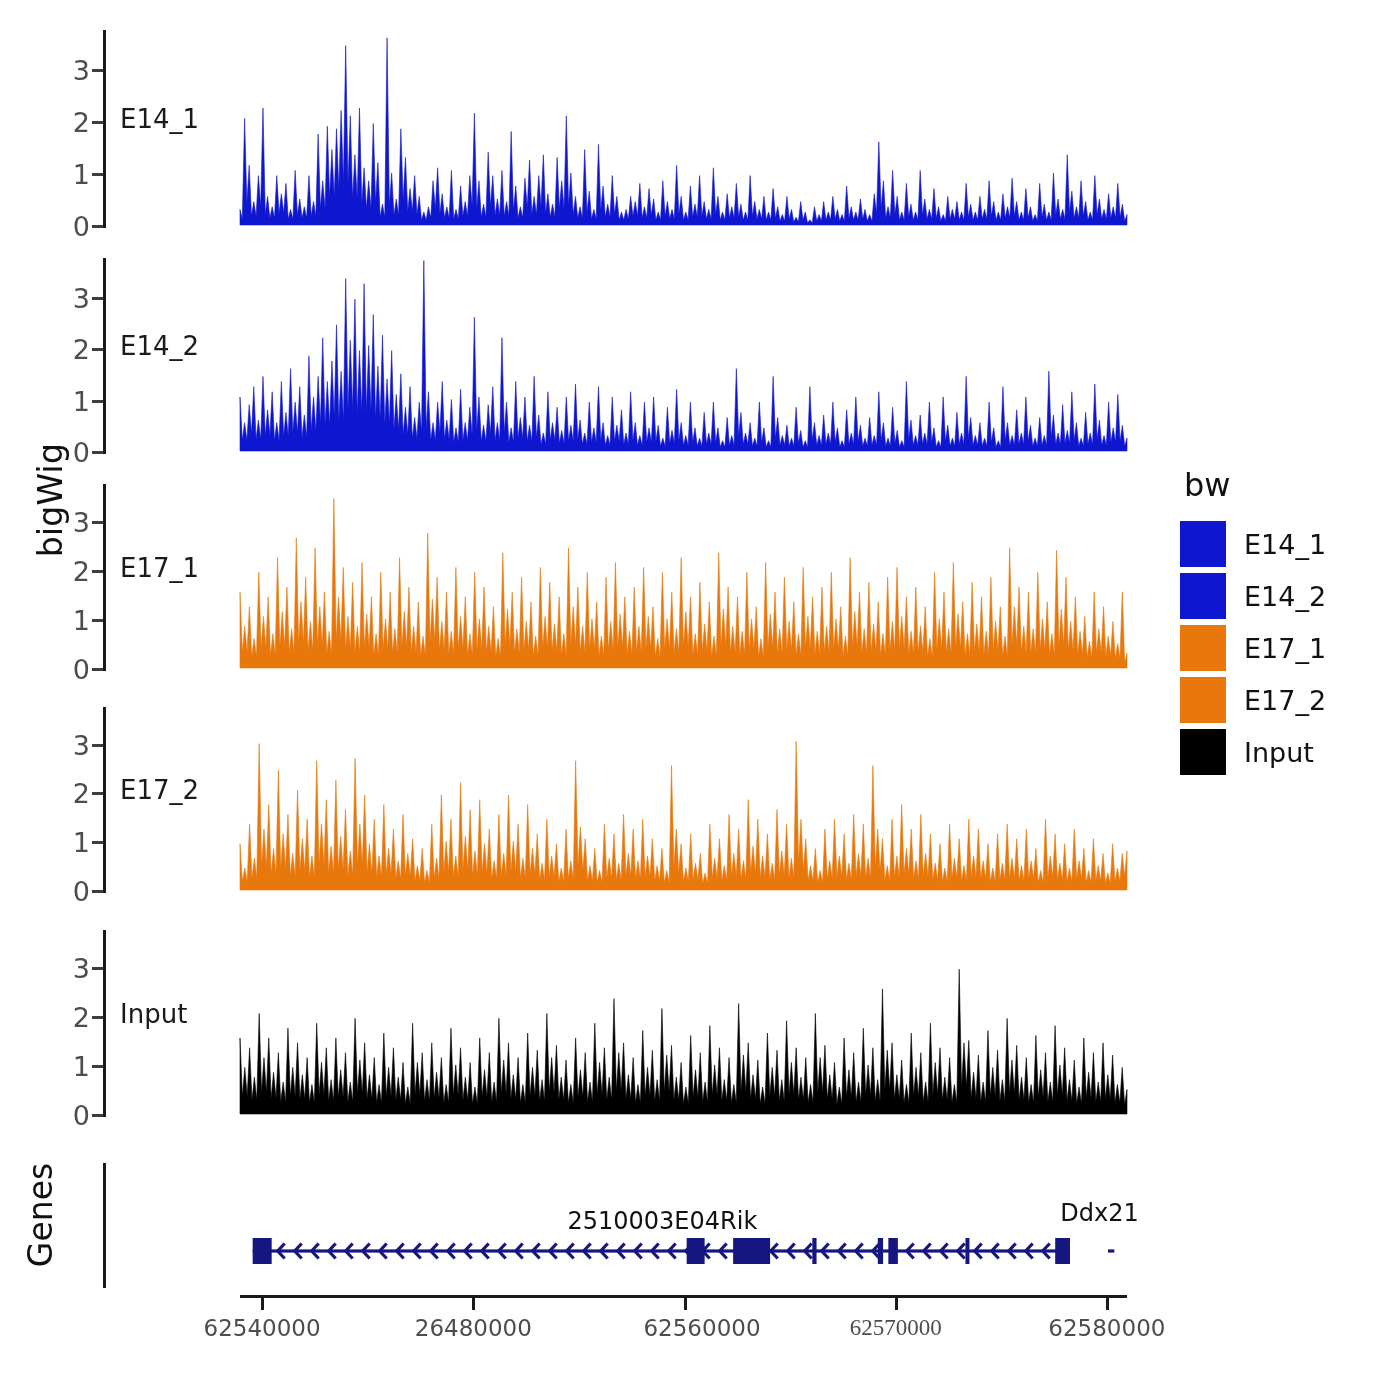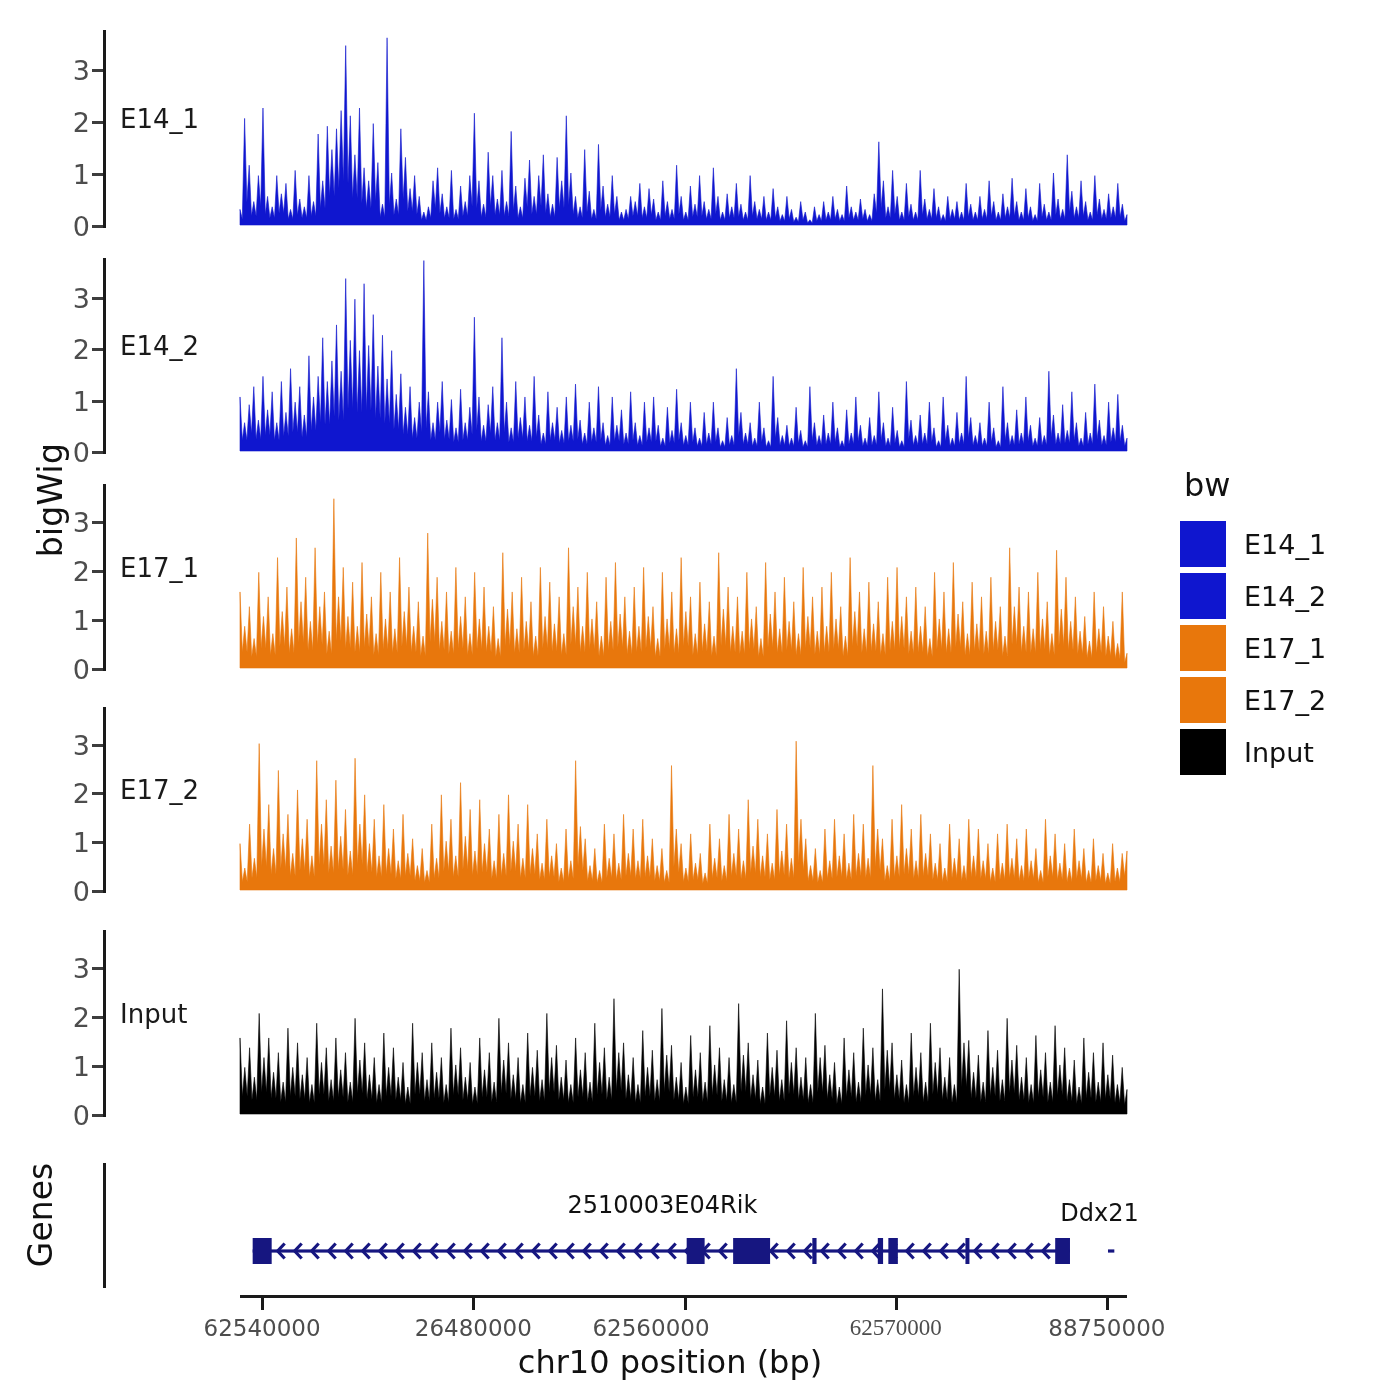--- a/index.html
+++ b/index.html
@@ -75,21 +75,20 @@
   .legend-key{width:46px;height:46px;flex:0 0 46px;}
   .legend-label{margin-left:18px;font-size:27px;color:#111;white-space:nowrap;}
 </style>
 </head>
 <body>
 
 <div id="root">
 
   <div class="abs" id="ylab-bigwig">bigWig</div>
   <div class="abs" id="ylab-genes">Genes</div>
-  <div class="abs" id="xlab">chr10 position (bp)</div>
 
   <div id="facets">
       <div class="abs panel" style="top: 30px; height: 198px; width: 1024px;">
         <div class="spine"></div>
         <div class="tick" style="top: 195px;"></div>
         <div class="ticklab" style="top: 196px;">0</div>
         <div class="tick" style="top: 143px;"></div>
         <div class="ticklab" style="top: 144px;">1</div>
         <div class="tick" style="top: 91px;"></div>
         <div class="ticklab" style="top: 92px;">2</div>
@@ -229,36 +228,36 @@
           <rect x="446.67" y="75" width="17.95" height="26" fill="#161680"></rect>
           <rect x="493.13" y="75" width="36.96" height="26" fill="#161680"></rect>
           <rect x="572.33" y="75" width="4.22" height="26" fill="#161680"></rect>
           <rect x="637.80" y="75" width="5.28" height="26" fill="#161680"></rect>
           <rect x="648.35" y="75" width="9.50" height="26" fill="#161680"></rect>
           <rect x="725.44" y="75" width="4.00" height="26" fill="#161680"></rect>
           <rect x="815.20" y="75" width="14.78" height="26" fill="#161680"></rect>
           <rect x="867.99" y="86.4" width="6.34" height="3.2" fill="#161680"></rect>
         </svg>
       </div>
-  <div class="gene-name" style="left: 559.381px; top: 28px;">2510003E04Rik</div>
+  <div class="gene-name" style="left: 559.381px; top: 44px;">2510003E04Rik</div>
       <div class="gene-name" style="left: 996.545px; top: 36px;">Ddx21</div>
     </div>
 
   <div class="abs" id="xaxis"></div>
   <div id="xticks">
       <div class="xtick" style="left: 261.119px;"></div>
       <div class="xticklab" style="left: 262.119px;">62540000</div>
       <div class="xtick" style="left: 472.31px;"></div>
       <div class="xticklab" style="left: 473.31px;">26480000</div>
       <div class="xtick" style="left: 683.5px;"></div>
-      <div class="xticklab" style="left: 651px;">62560000</div>
+      <div class="xticklab" style="left: 702px;">62560000</div>
       <div class="xtick" style="left: 894.69px;"></div>
       <div class="xticklab" style="left: 895.69px; font-family: Liberation Serif, serif;">62570000</div>
       <div class="xtick" style="left: 1105.88px;"></div>
-      <div class="xticklab" style="left: 1106.88px;">88750000</div>
+      <div class="xticklab" style="left: 1106.88px;">62580000</div>
     </div>
 
   <div class="abs" id="legend">
     <div id="legend-title">bw</div>
     <div id="legend-items">
         <div class="legend-row">
           <span class="legend-key" style="background: rgb(15, 22, 207);"></span>
           <span class="legend-label">E14_1</span>
         </div>
         <div class="legend-row">

